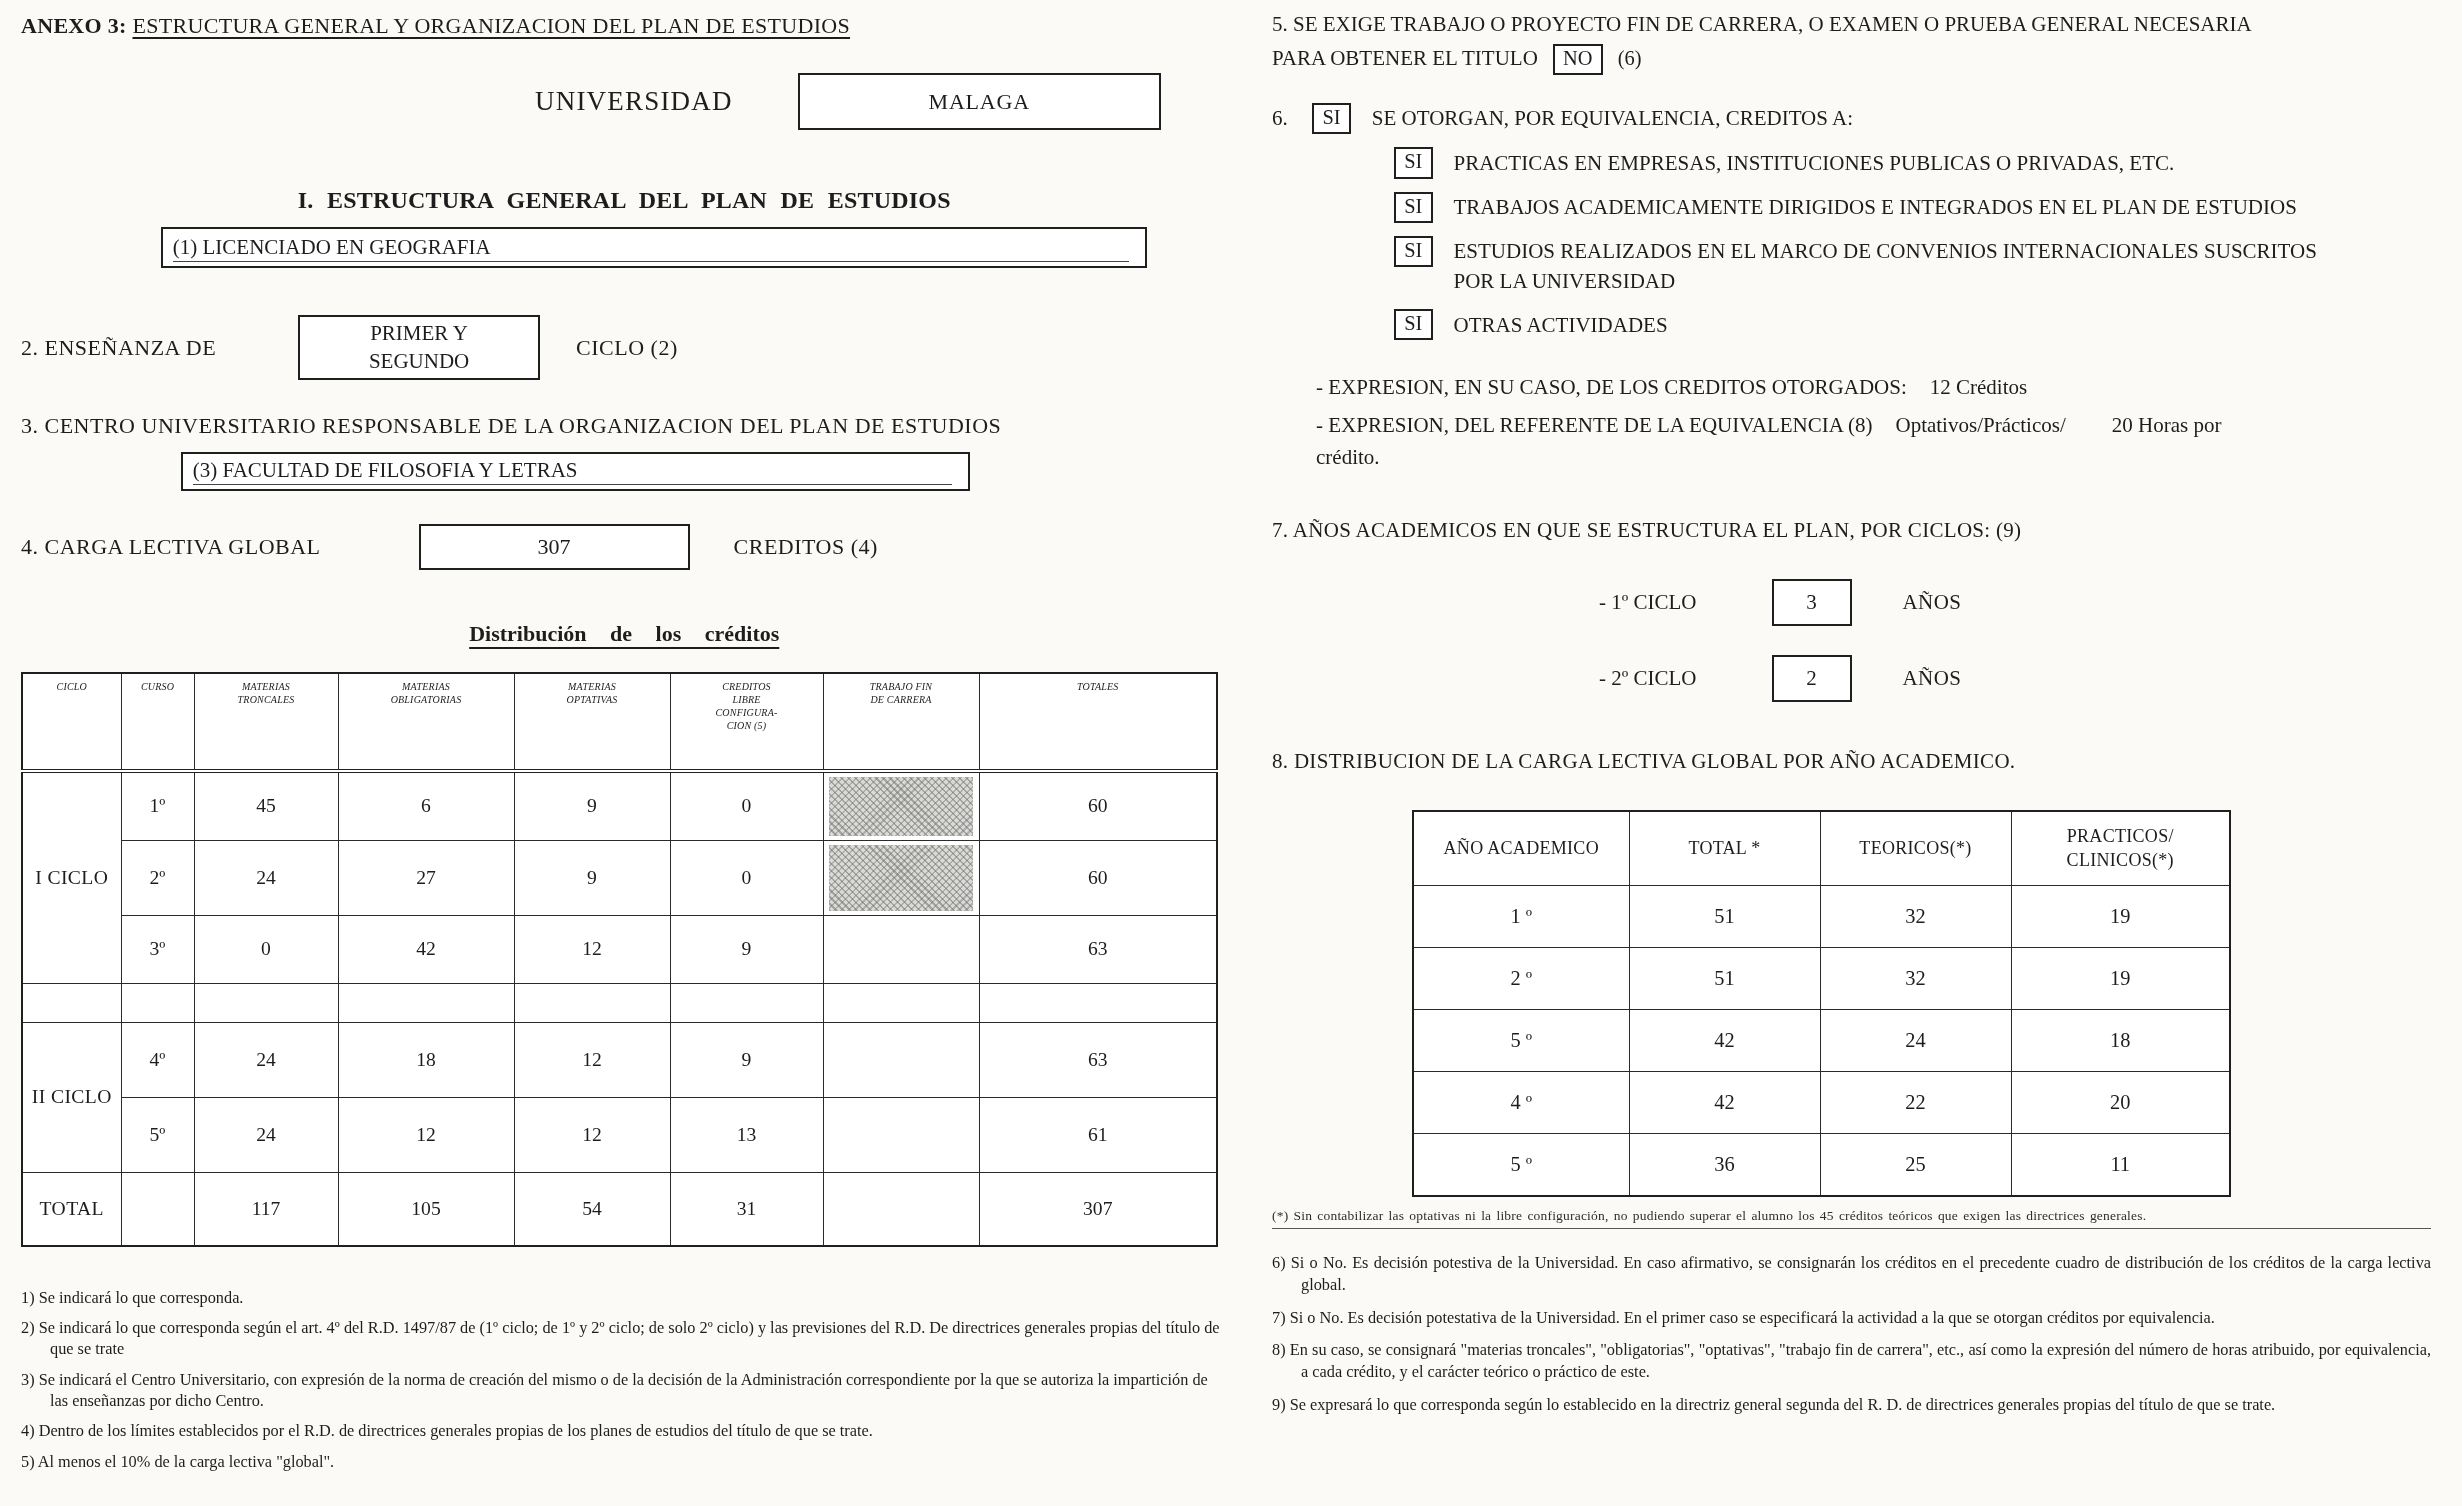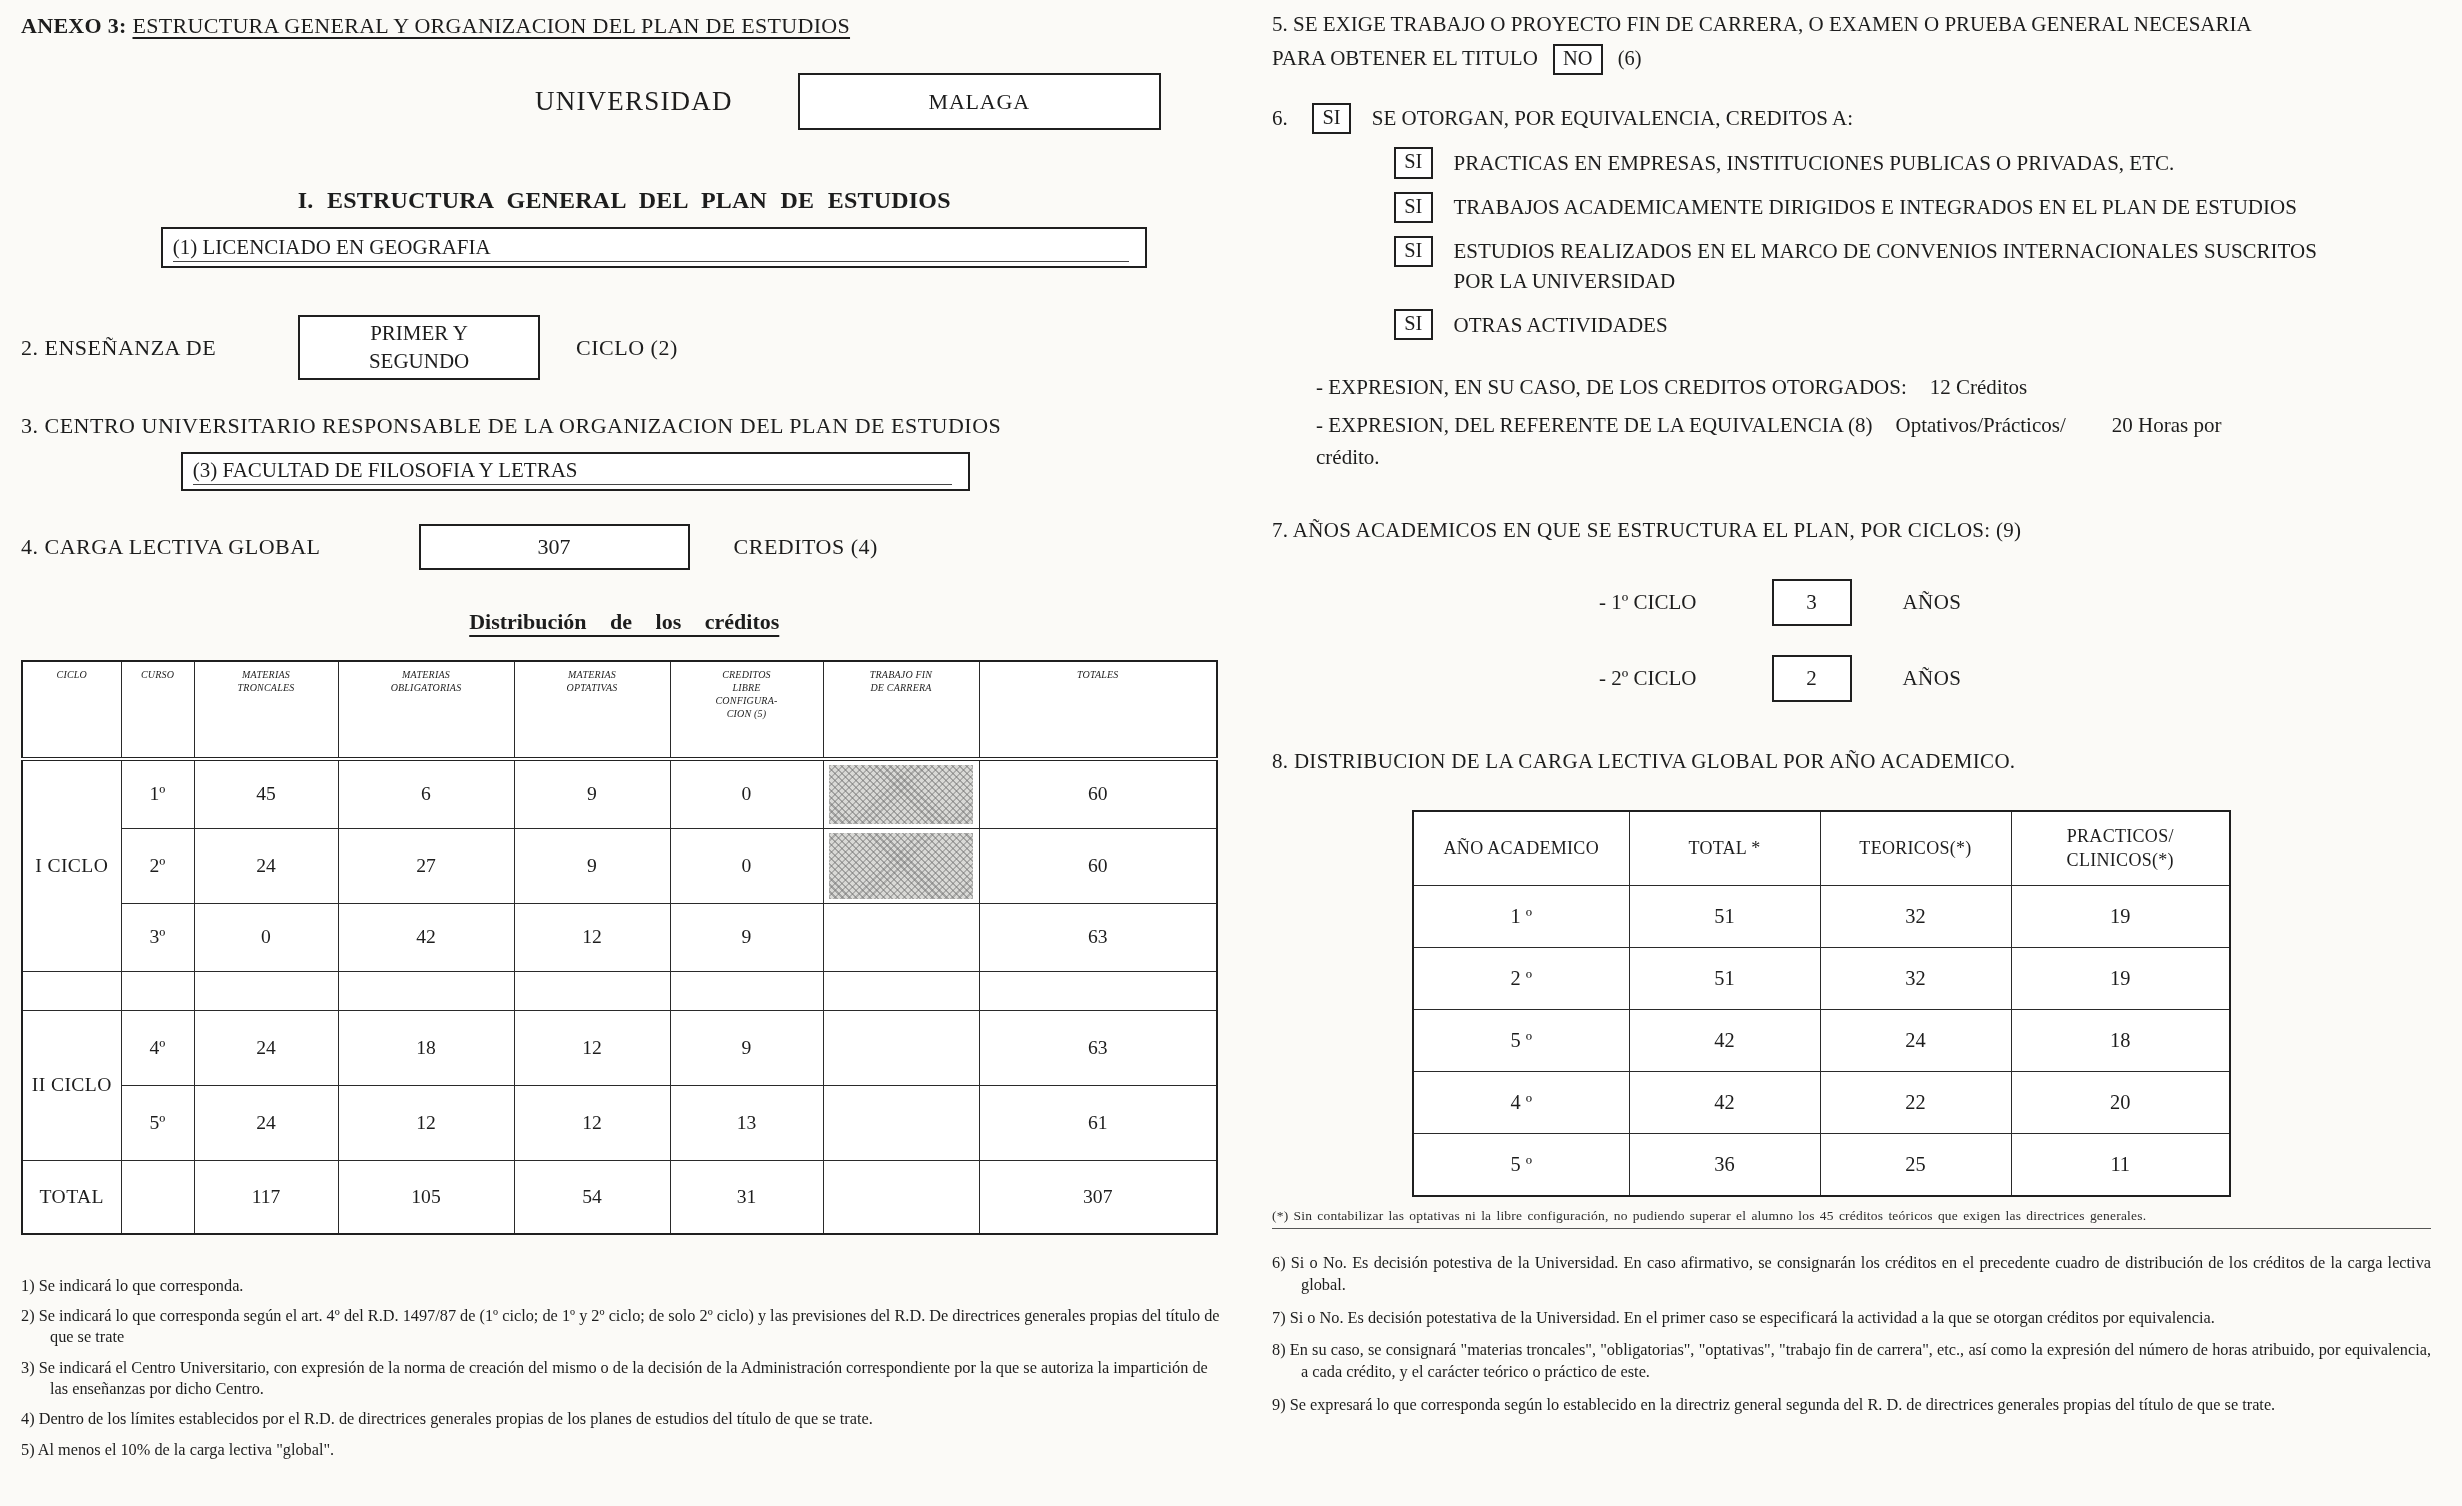--- a/index.html
+++ b/index.html
@@ -32,21 +32,21 @@
   .line-box{margin-top:13px;margin-left:140px;width:986px;height:41px;border:2.4px solid #1f1f1f;background:#fff;display:flex;align-items:flex-end;padding:0 16.3px 4.1px 9.8px;box-sizing:border-box;}
   .line-box .bl{flex:1;border-bottom:1.6px solid #454545;font-size:21px;padding-bottom:0.8px;white-space:nowrap;}
   .f2-row{margin-top:47px;display:flex;align-items:center;}
   .f2-box{margin-left:82px;width:242px;min-height:64px;font-size:21px;line-height:1.3;padding:3.3px 23px;}
   .f2-suffix{margin-left:36px;font-size:22px;letter-spacing:0.5px;}
   .f3-label{margin-top:33px;display:block;}
   .f3-box{margin-left:160px;width:789px;height:39px;}
   .f4-row{margin-top:33px;display:flex;align-items:center;}
   .f4-box{margin-left:98px;width:271px;height:46px;font-size:22px;}
   .f4-suffix{margin-left:44px;font-size:22px;letter-spacing:0.5px;}
-  .tbl-title{margin-top:39px;text-align:center;font-size:22px;font-weight:bold;word-spacing:18px;text-decoration:underline;text-underline-offset:5.7px;}
+  .tbl-title{margin-top:51px;text-align:center;font-size:22px;font-weight:bold;word-spacing:18px;text-decoration:underline;text-underline-offset:5.7px;}
 
   table.credits{margin-top:24.5px;border-collapse:collapse;background:#fff;table-layout:fixed;width:1194px;border:2.4px solid #1f1f1f;}
   table.credits th,table.credits td{border:1.6px solid #2a2a2a;text-align:center;}
   table.credits th{font-size:10px;font-weight:normal;vertical-align:top;padding:6.5px 1.6px;line-height:1.3;white-space:pre-line;letter-spacing:0.2px;height:82px;font-style:italic;}
   table.credits thead th{border-bottom:4.9px double #222;}
   table.credits td{font-size:19.6px;height:65px;}
   table.credits tr.r2 td{height:72px;}
   table.credits tr.sep td{height:36px;}
   table.credits tr.total td{height:70px;}
   td.ciclo{font-size:17px;letter-spacing:0.4px;}

